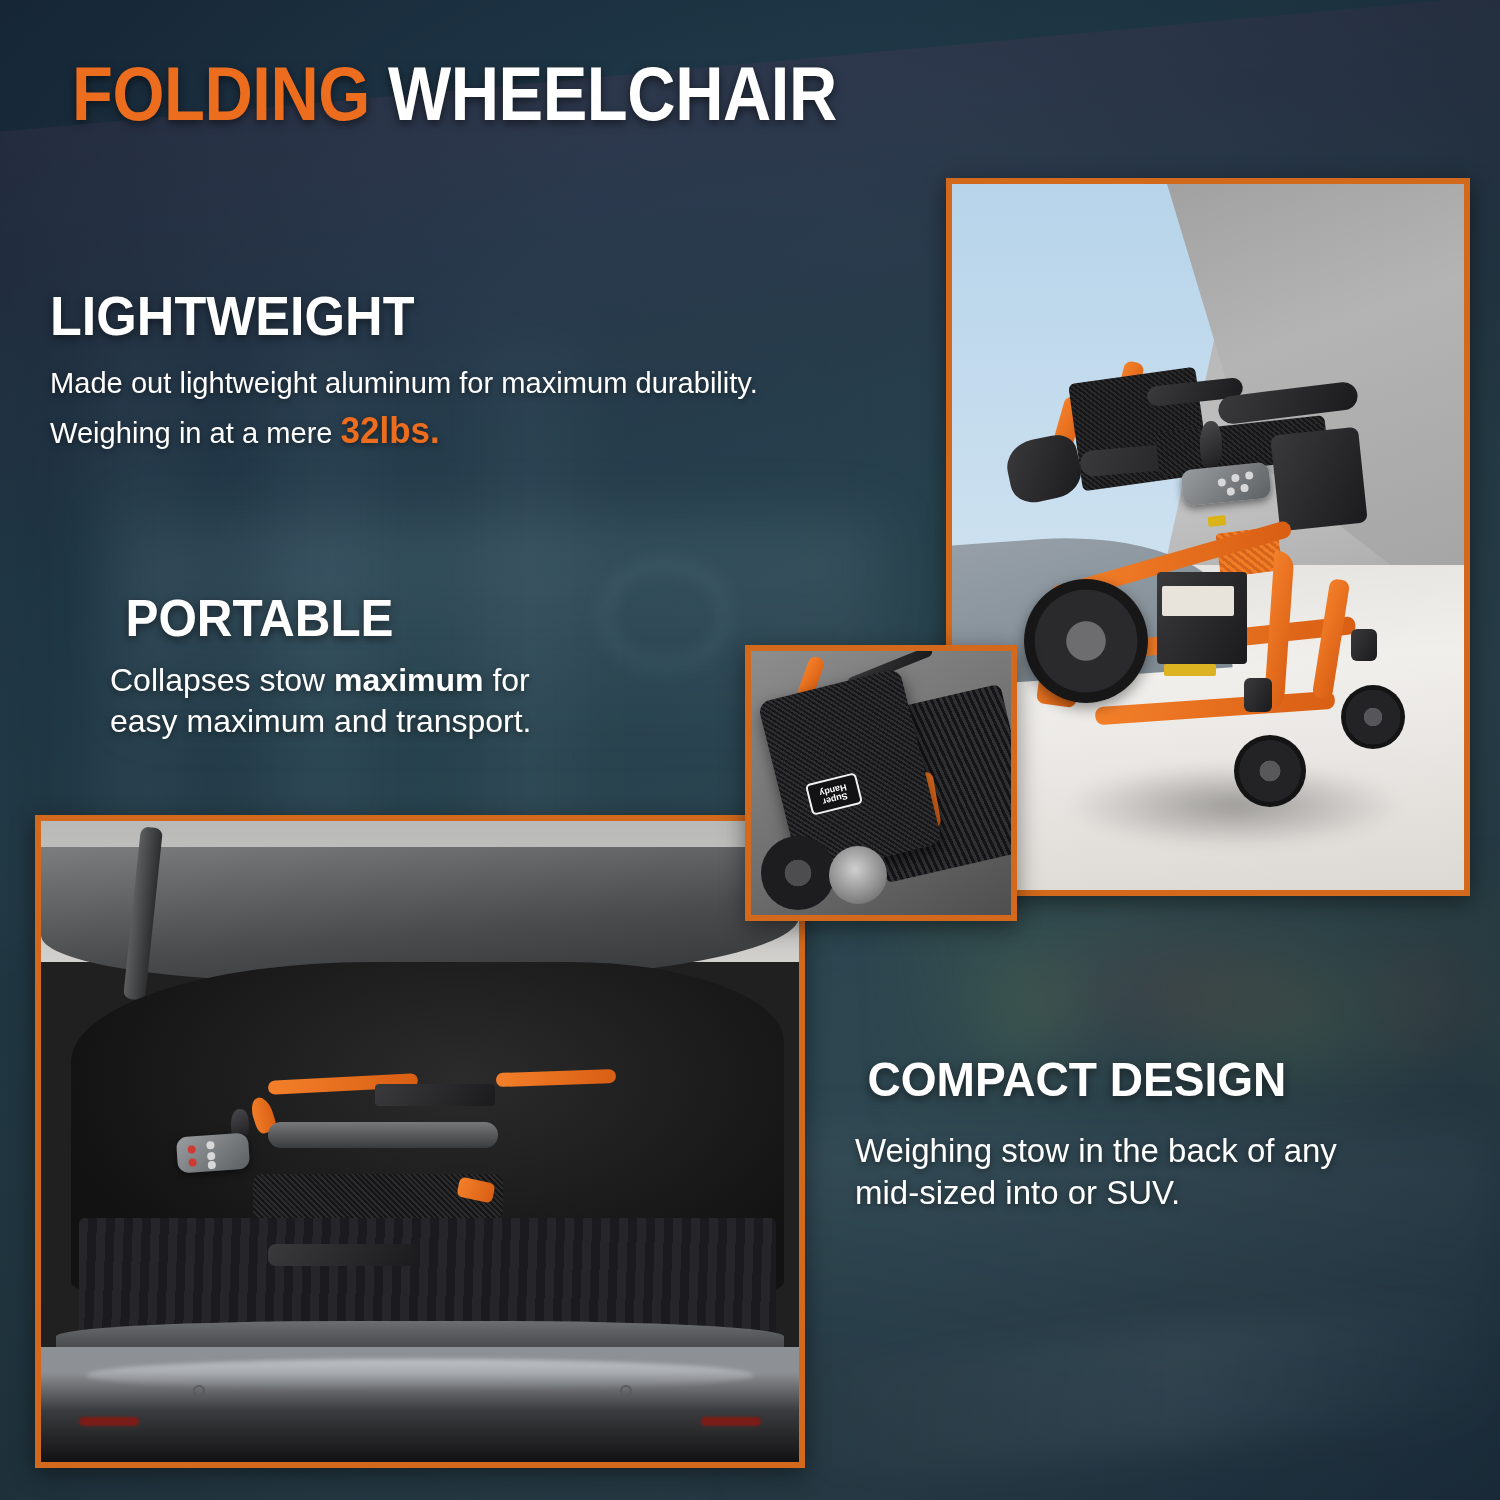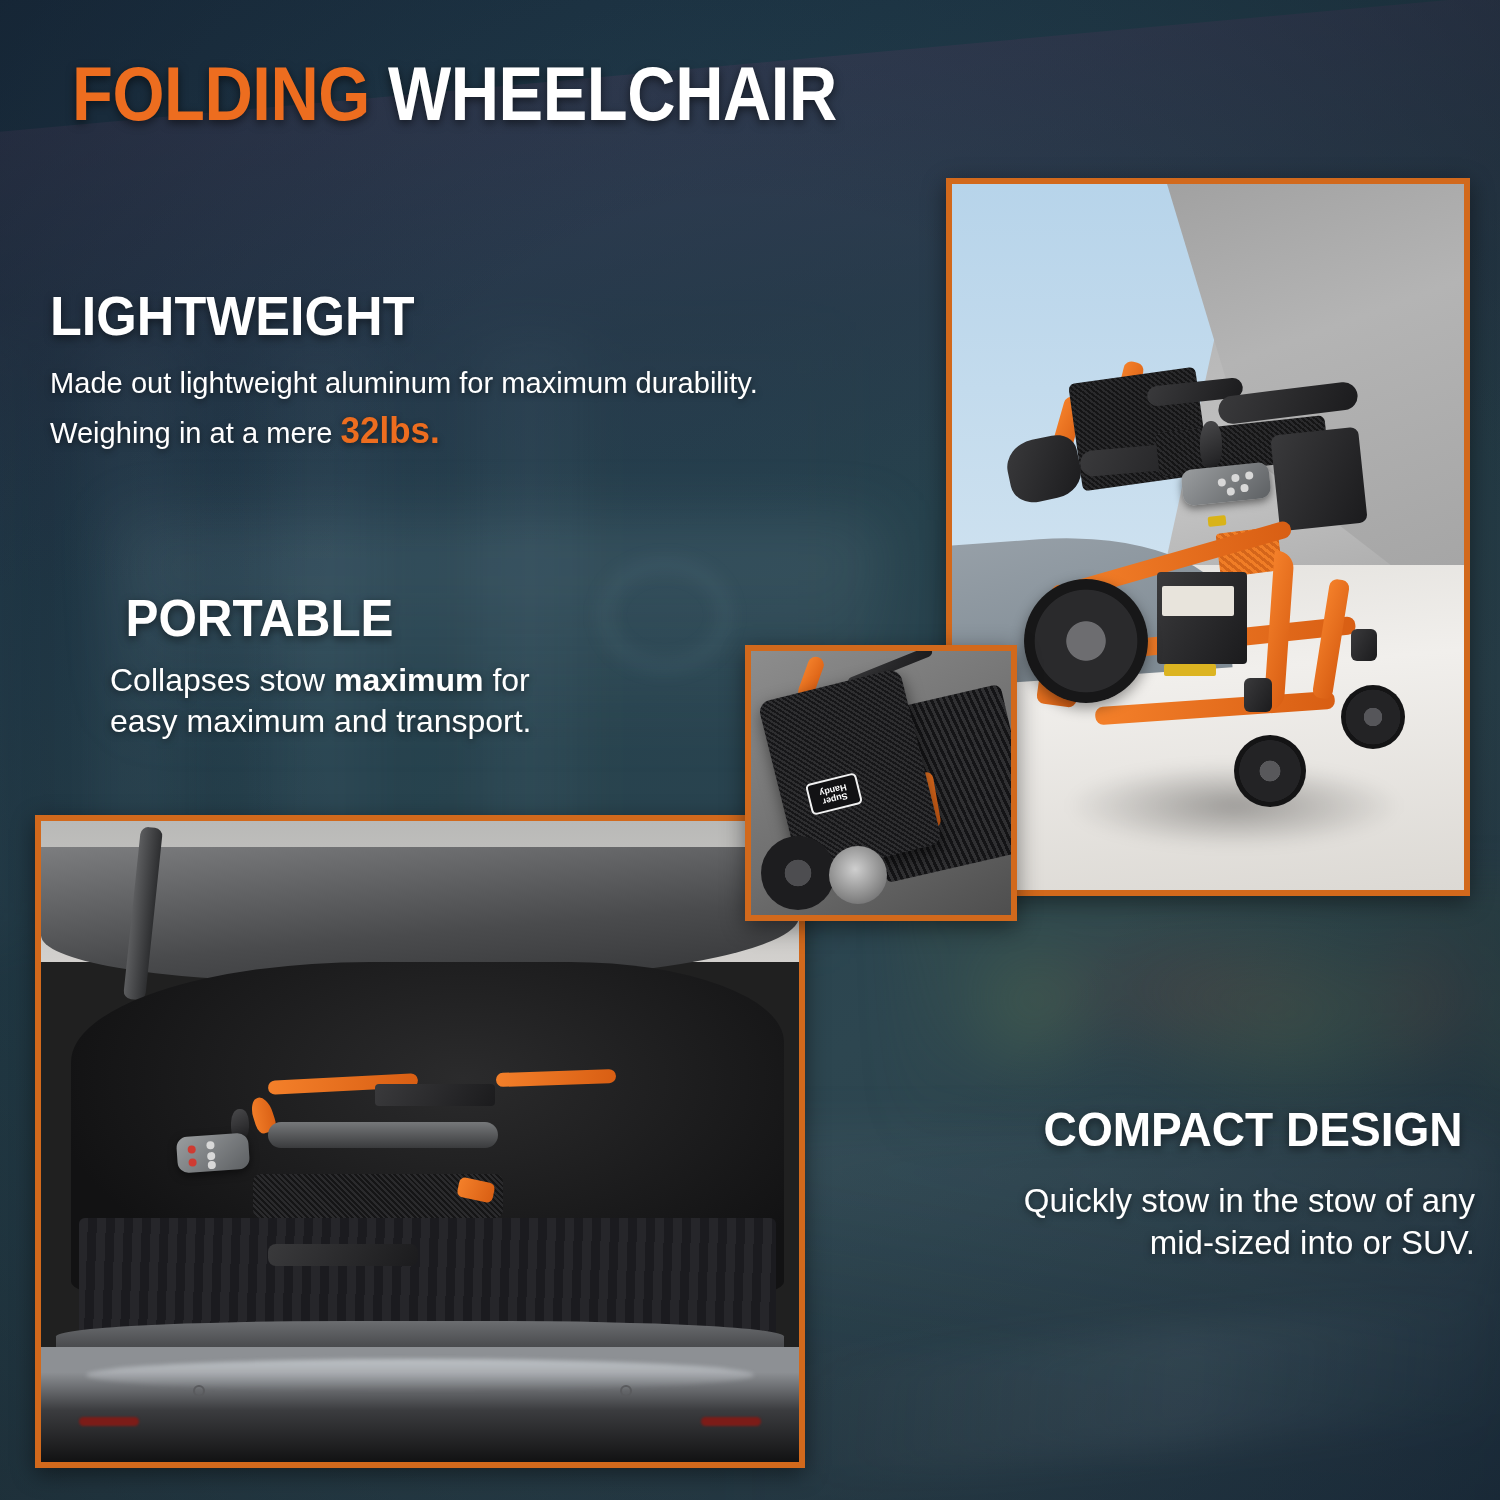--- a/index.html
+++ b/index.html
@@ -92,21 +92,21 @@
   #sec-light{ position:absolute; left:50px; top:288px; width:880px; }
   #sec-light .head{ font-size:56px; transform:scaleX(.93); transform-origin:left; }
   #sec-light .body-txt{ font-size:30px; margin-top:20px; transform:scaleX(.97); transform-origin:left; }
   #sec-light .line2{ margin-top:6px; }
   #sec-light .accent{ font-size:36px; }
 
   #sec-port{ position:absolute; left:110px; top:592px; width:620px; text-align:left; }
   #sec-port .head{ font-size:52px; transform:scaleX(.95); }
   #sec-port .body-txt{ font-size:32px; margin-top:16px; }
 
-  #sec-comp{ position:absolute; left:855px; top:1106px; width:620px; text-align:right; }
+  #sec-comp{ position:absolute; left:855px; top:1056px; width:620px; text-align:left; }
   #sec-comp .head{ font-size:48px; transform:scaleX(.96); }
   #sec-comp .body-txt{ font-size:33px; margin-top:26px; }
 
   
   .frame{
     position:absolute; border:6px solid #D2691C; overflow:hidden;
     background:#202020; box-shadow:0 6px 22px rgba(0,0,0,.45);
   }
   #photo-main{ left:946px; top:178px; width:524px; height:718px; }
   #photo-inset{ left:745px; top:645px; width:272px; height:276px; z-index:4; }
@@ -214,21 +214,21 @@
   <div class="body-txt line2"><span>Weighing in at a mere </span><span class="accent">32lbs.</span></div>
 </div>
 
 <div id="sec-port">
   <div class="head">PORTABLE</div>
   <div class="body-txt"><span>Collapses stow </span><b>maximum</b><span> for</span><br><span>easy maximum and transport.</span></div>
 </div>
 
 <div id="sec-comp">
   <div class="head">COMPACT DESIGN</div>
-  <div class="body-txt"><span>Quickly stow in the stow of any</span><br><span>mid-sized into or SUV.</span></div>
+  <div class="body-txt"><span>Weighing stow in the back of any</span><br><span>mid-sized into or SUV.</span></div>
 </div>
 
 <div class="frame" id="photo-main">
   <div class="ph">
     <div class="m-sky"></div>
     <div class="m-wall2"></div>
     <div class="m-wall"></div>
     <div class="m-ground"></div>
     <div class="m-curb"></div>
     <div class="m-shadow"></div>

